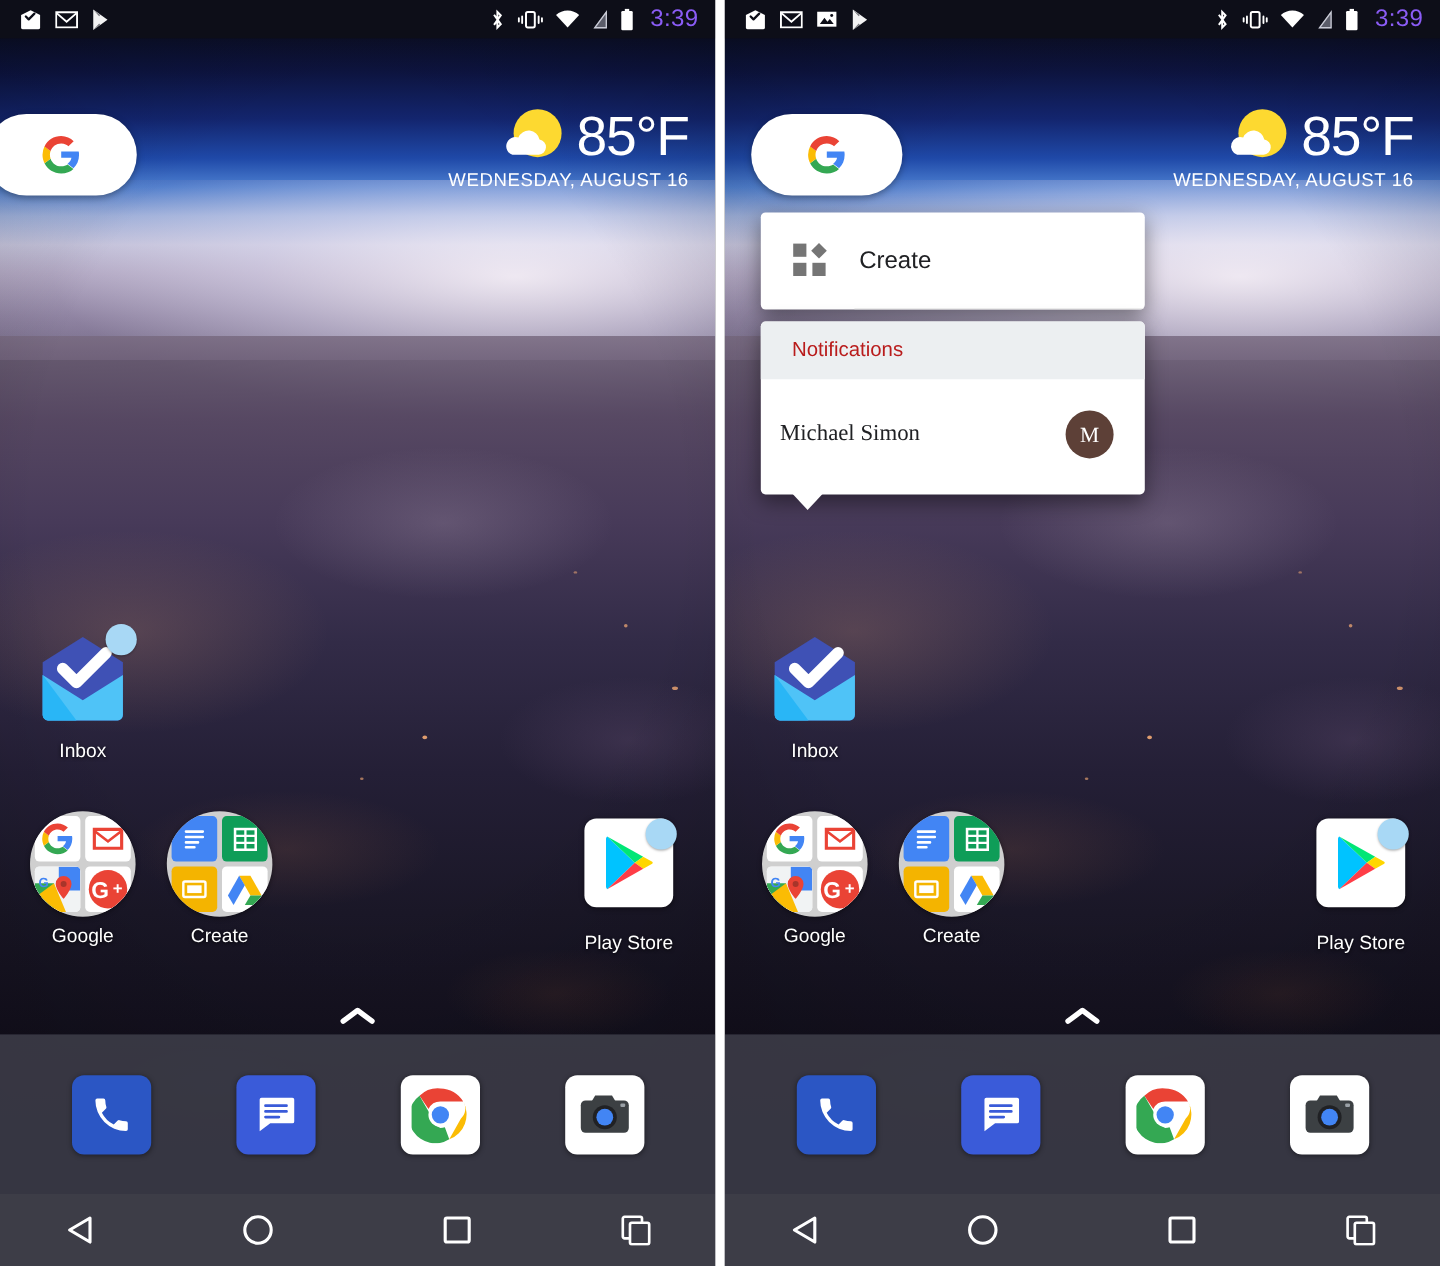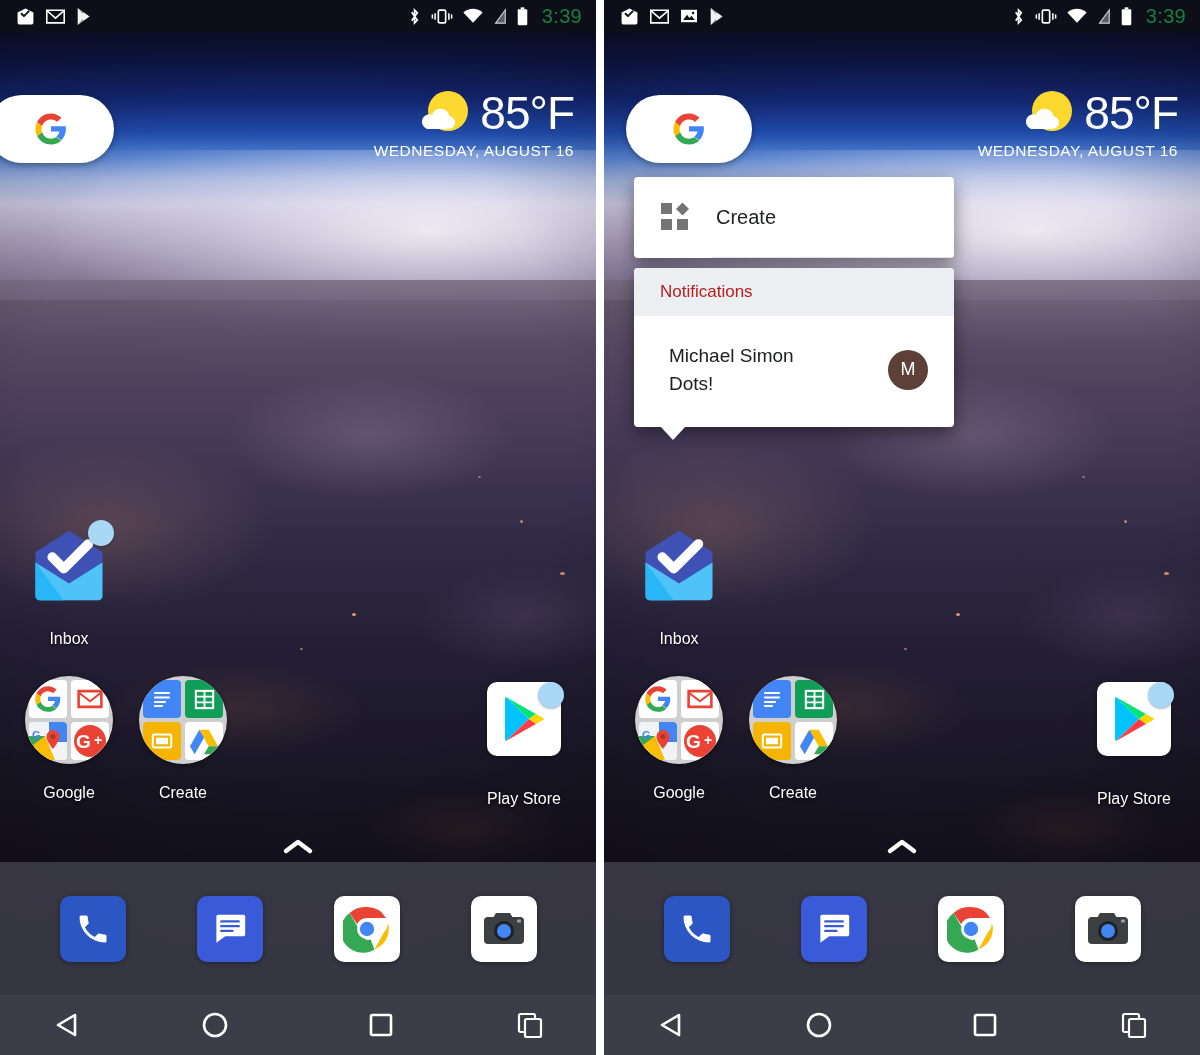--- a/index.html
+++ b/index.html
@@ -55,21 +55,21 @@
 
   
   .statusbar {
     position:absolute; left:0; right:0; top:0; height:32px;
     background:#0d0e18; display:flex; align-items:center;
     padding:0 14px 0 16px; z-index:40;
   }
   .sb-left { display:flex; align-items:center; gap:11px; }
   .sb-right { margin-left:auto; display:flex; align-items:center; gap:10px; }
   .sb-ico { display:block; }
-  .sb-time { color:#15803d; font-size:20px; font-weight:400; letter-spacing:.3px; margin-left:4px; }
+  .sb-time { color:#8b5cf6; font-size:20px; font-weight:400; letter-spacing:.3px; margin-left:4px; }
 
   
   .searchpill {
     position:absolute; top:95px; left:-12px;
     width:126px; height:68px; border-radius:34px;
     background:#fff; display:flex; align-items:center; justify-content:center;
     box-shadow:0 2px 6px rgba(0,0,0,.35); z-index:20;
   }
   .glogo { width:34px; height:34px; }
 
@@ -78,21 +78,21 @@
   .wicon { width:52px; height:44px; position:relative; }
   .wsun { position:absolute; right:2px; top:1px; width:40px; height:40px; border-radius:50%; background:#fdd930; }
   .wcloud { position:absolute; left:0; bottom:4px; width:40px; height:24px; }
   .temp { color:#fff; font-size:46px; font-weight:300; line-height:1; letter-spacing:-1px; }
   .wdate { color:#fff; font-size:15.5px; font-weight:500; letter-spacing:.5px; margin-top:6px;text-align:right; }
 
   
   .appicon { position:absolute; width:116px; text-align:center; z-index:15; }
   .appicon .art { width:88px; height:88px; margin:0 auto; position:relative; }
   .appicon .lbl {
-    color:#fff; font-size:16px; margin-top:20px; font-weight:400;
+    color:#fff; font-size:16px; margin-top:8px; font-weight:400;
     text-shadow:0 1px 3px rgba(0,0,0,.85);
   }
   .dot-badge {
     position:absolute; width:26px; height:26px; border-radius:50%;
     background:#a8d8f5; right:-1px; top:-2px; box-shadow:0 1px 2px rgba(0,0,0,.3);
   }
 
   
   .folder { width:88px; height:88px; border-radius:50%; background:#cfcfcf; overflow:hidden;
     position:relative; box-shadow:0 1px 4px rgba(0,0,0,.45); }
@@ -121,21 +121,21 @@
     box-shadow:0 6px 18px rgba(0,0,0,.45); overflow:hidden; }
   .menu-item { display:flex; align-items:center; height:80px; padding:0 26px; gap:26px; }
   .menu-item .mlabel { font-size:20px; color:#202124; }
   .menu-sep { height:1px; background:#e3e3e3; margin-left:78px; }
 
   .notif-card { width:320px; background:#fff; border-radius:4px; margin-top:10px;
     box-shadow:0 6px 18px rgba(0,0,0,.45); position:relative; }
   .notif-head { background:#eceff1; height:48px; display:flex; align-items:center;
     padding:0 26px; border-radius:4px 4px 0 0; }
   .notif-head span { font-size:17px; color:#b91c1c; }
-  .notif-body { padding:26px 26px 30px 35px; display:flex; align-items:center; }
+  .notif-body { padding:26px 26px 30px 16px; display:flex; align-items:center;font-family:Liberation Serif, serif; }
   .notif-text { flex:1; }
   .notif-text .l1 { font-size:19px; color:#202124; line-height:1.45; }
   .notif-text .l2 { font-size:19px; color:#202124; line-height:1.45; }
   .avatar { width:40px; height:40px; border-radius:50%; background:#5d4037;
     color:#fff; font-size:18px; display:flex; align-items:center; justify-content:center; flex:0 0 auto; }
   .tail { position:absolute; left:26px; bottom:-13px; width:0; height:0;
     border-left:13px solid transparent; border-right:13px solid transparent; border-top:14px solid #fff; }
 </style>
 </head>
 <body>
@@ -477,21 +477,20 @@
         <div class="menu-sep"></div>
       </div>
 
       <div class="notif-card">
         <div class="notif-head">
           <span>Notifications</span>
         </div>
         <div class="notif-body">
           <div class="notif-text">
             <div class="l1">Michael Simon</div>
-            <div class="l2">Dots!</div>
           </div>
           <div class="avatar">
             <span>M</span>
           </div>
         </div>
         <div class="tail"></div>
       </div>
     </div>
 
     <div class="appicon" style="left:17px; top:522px;">

